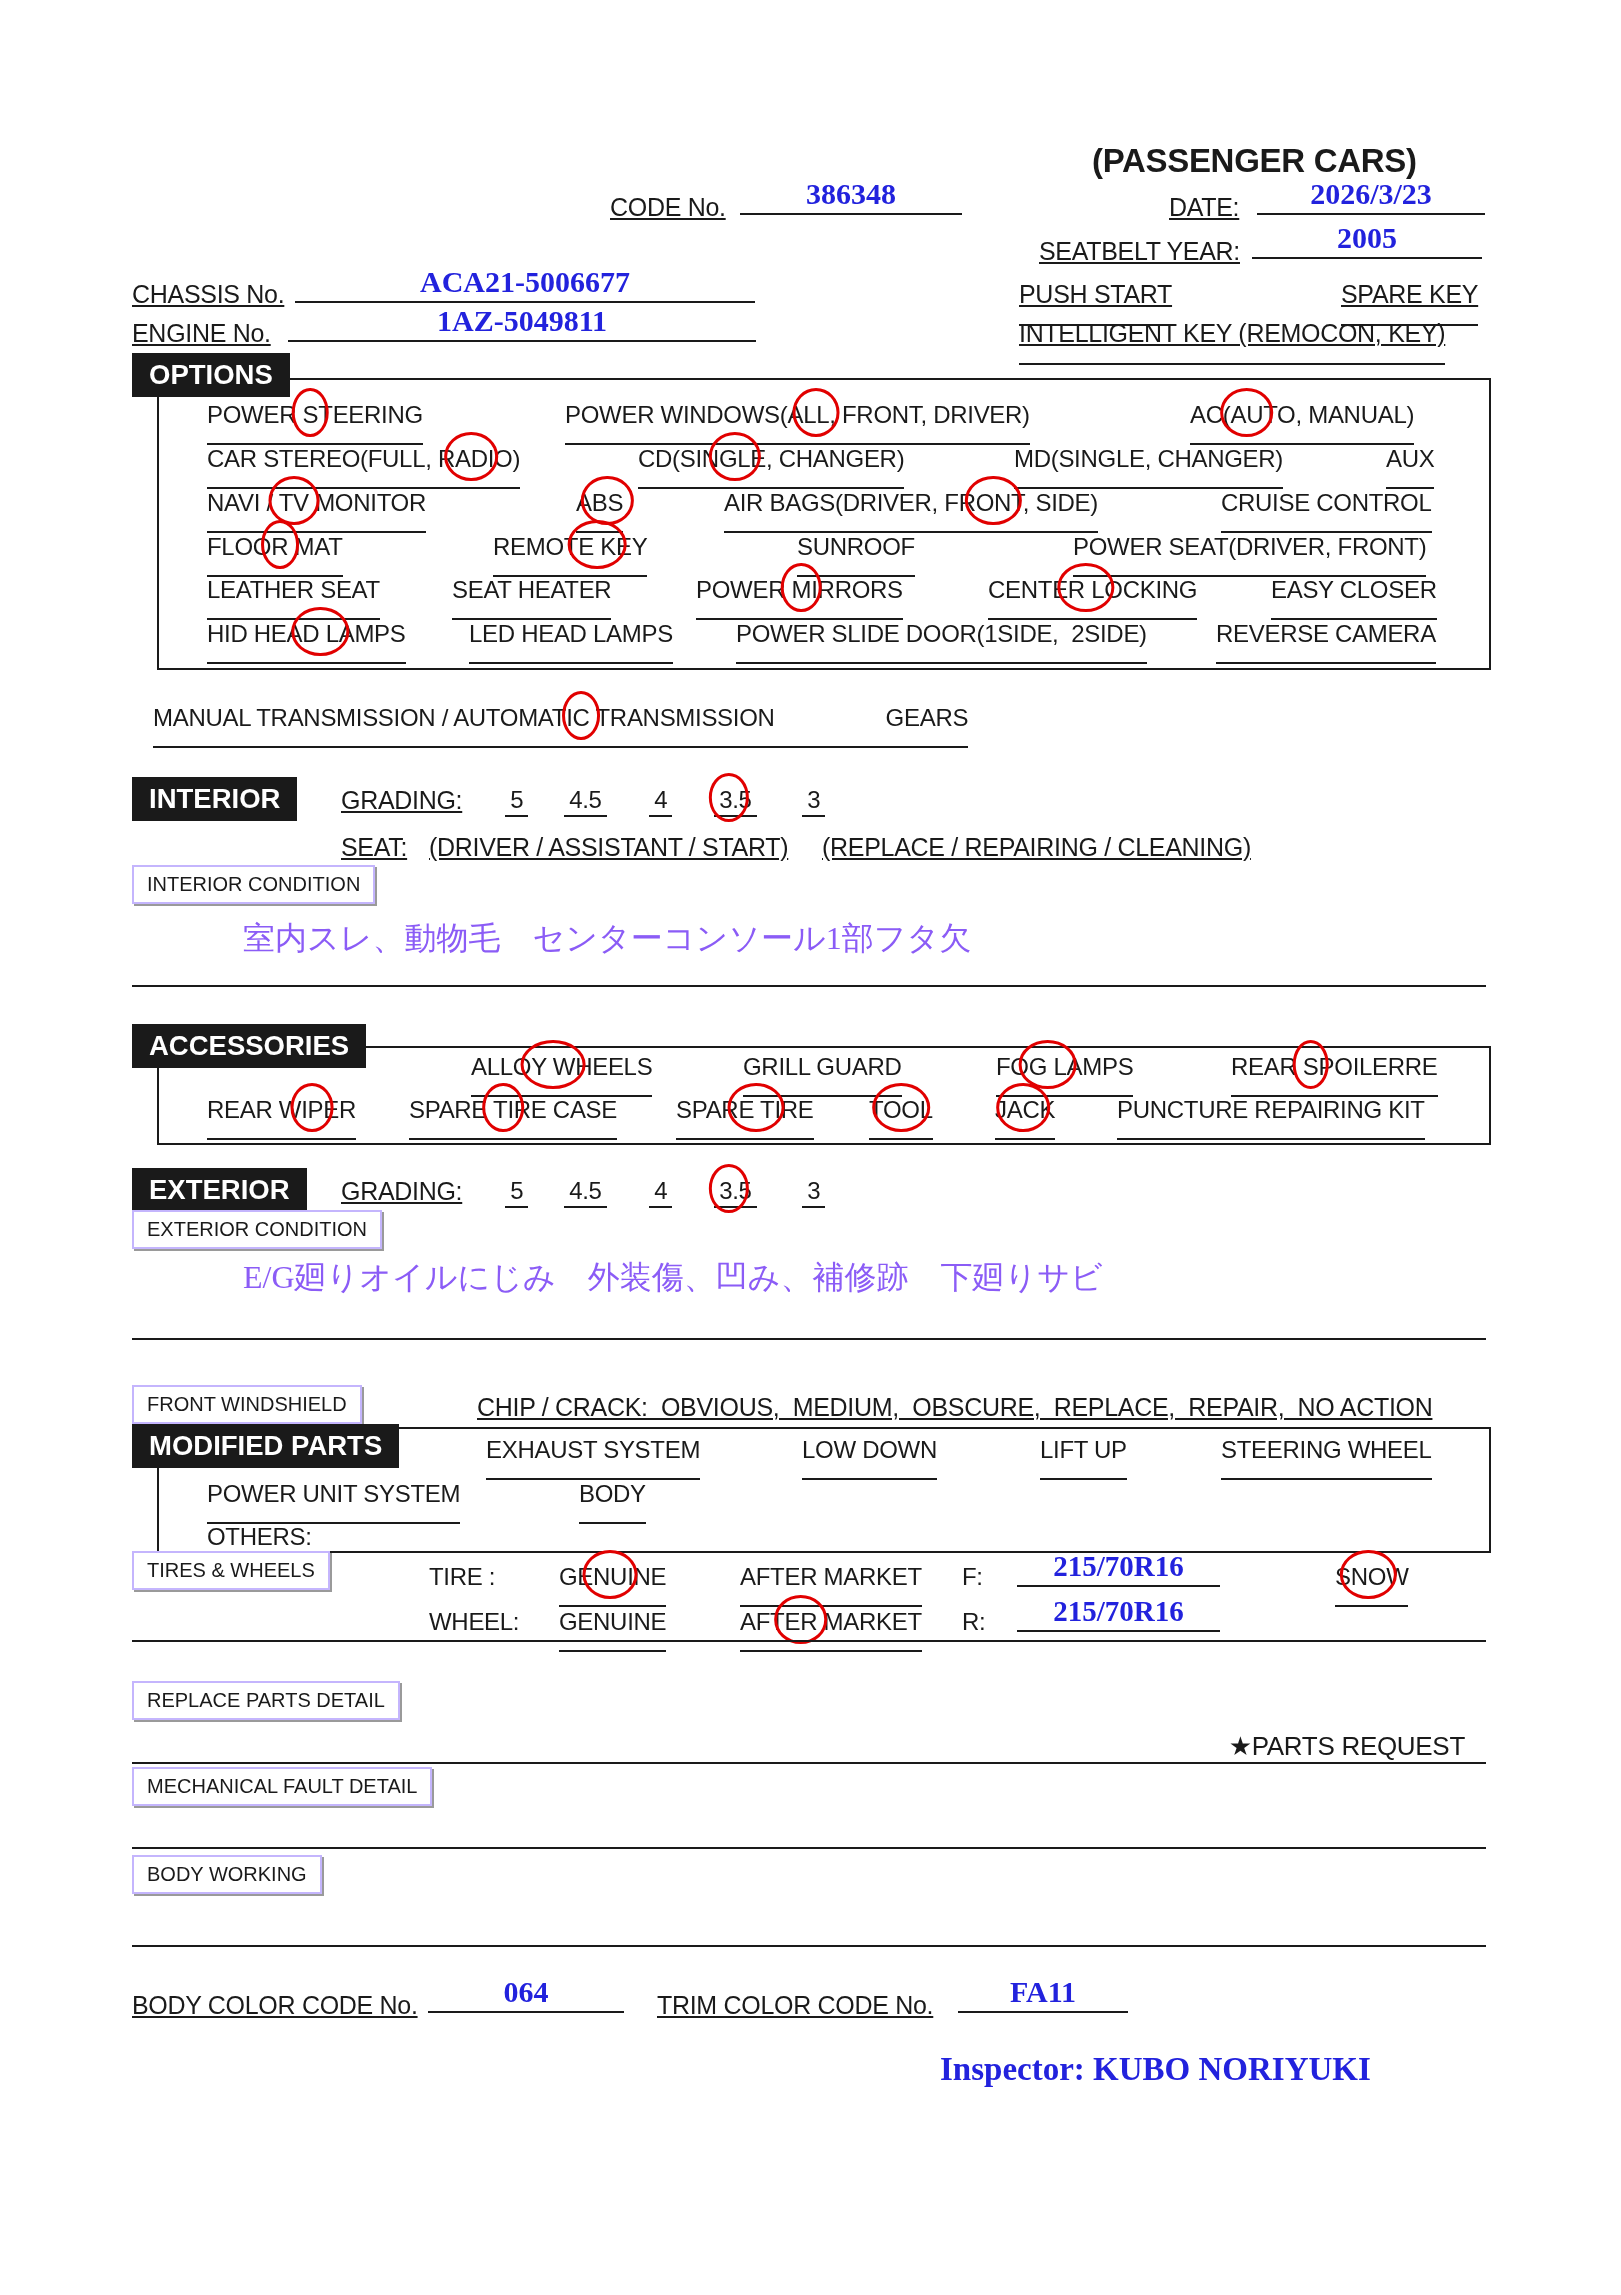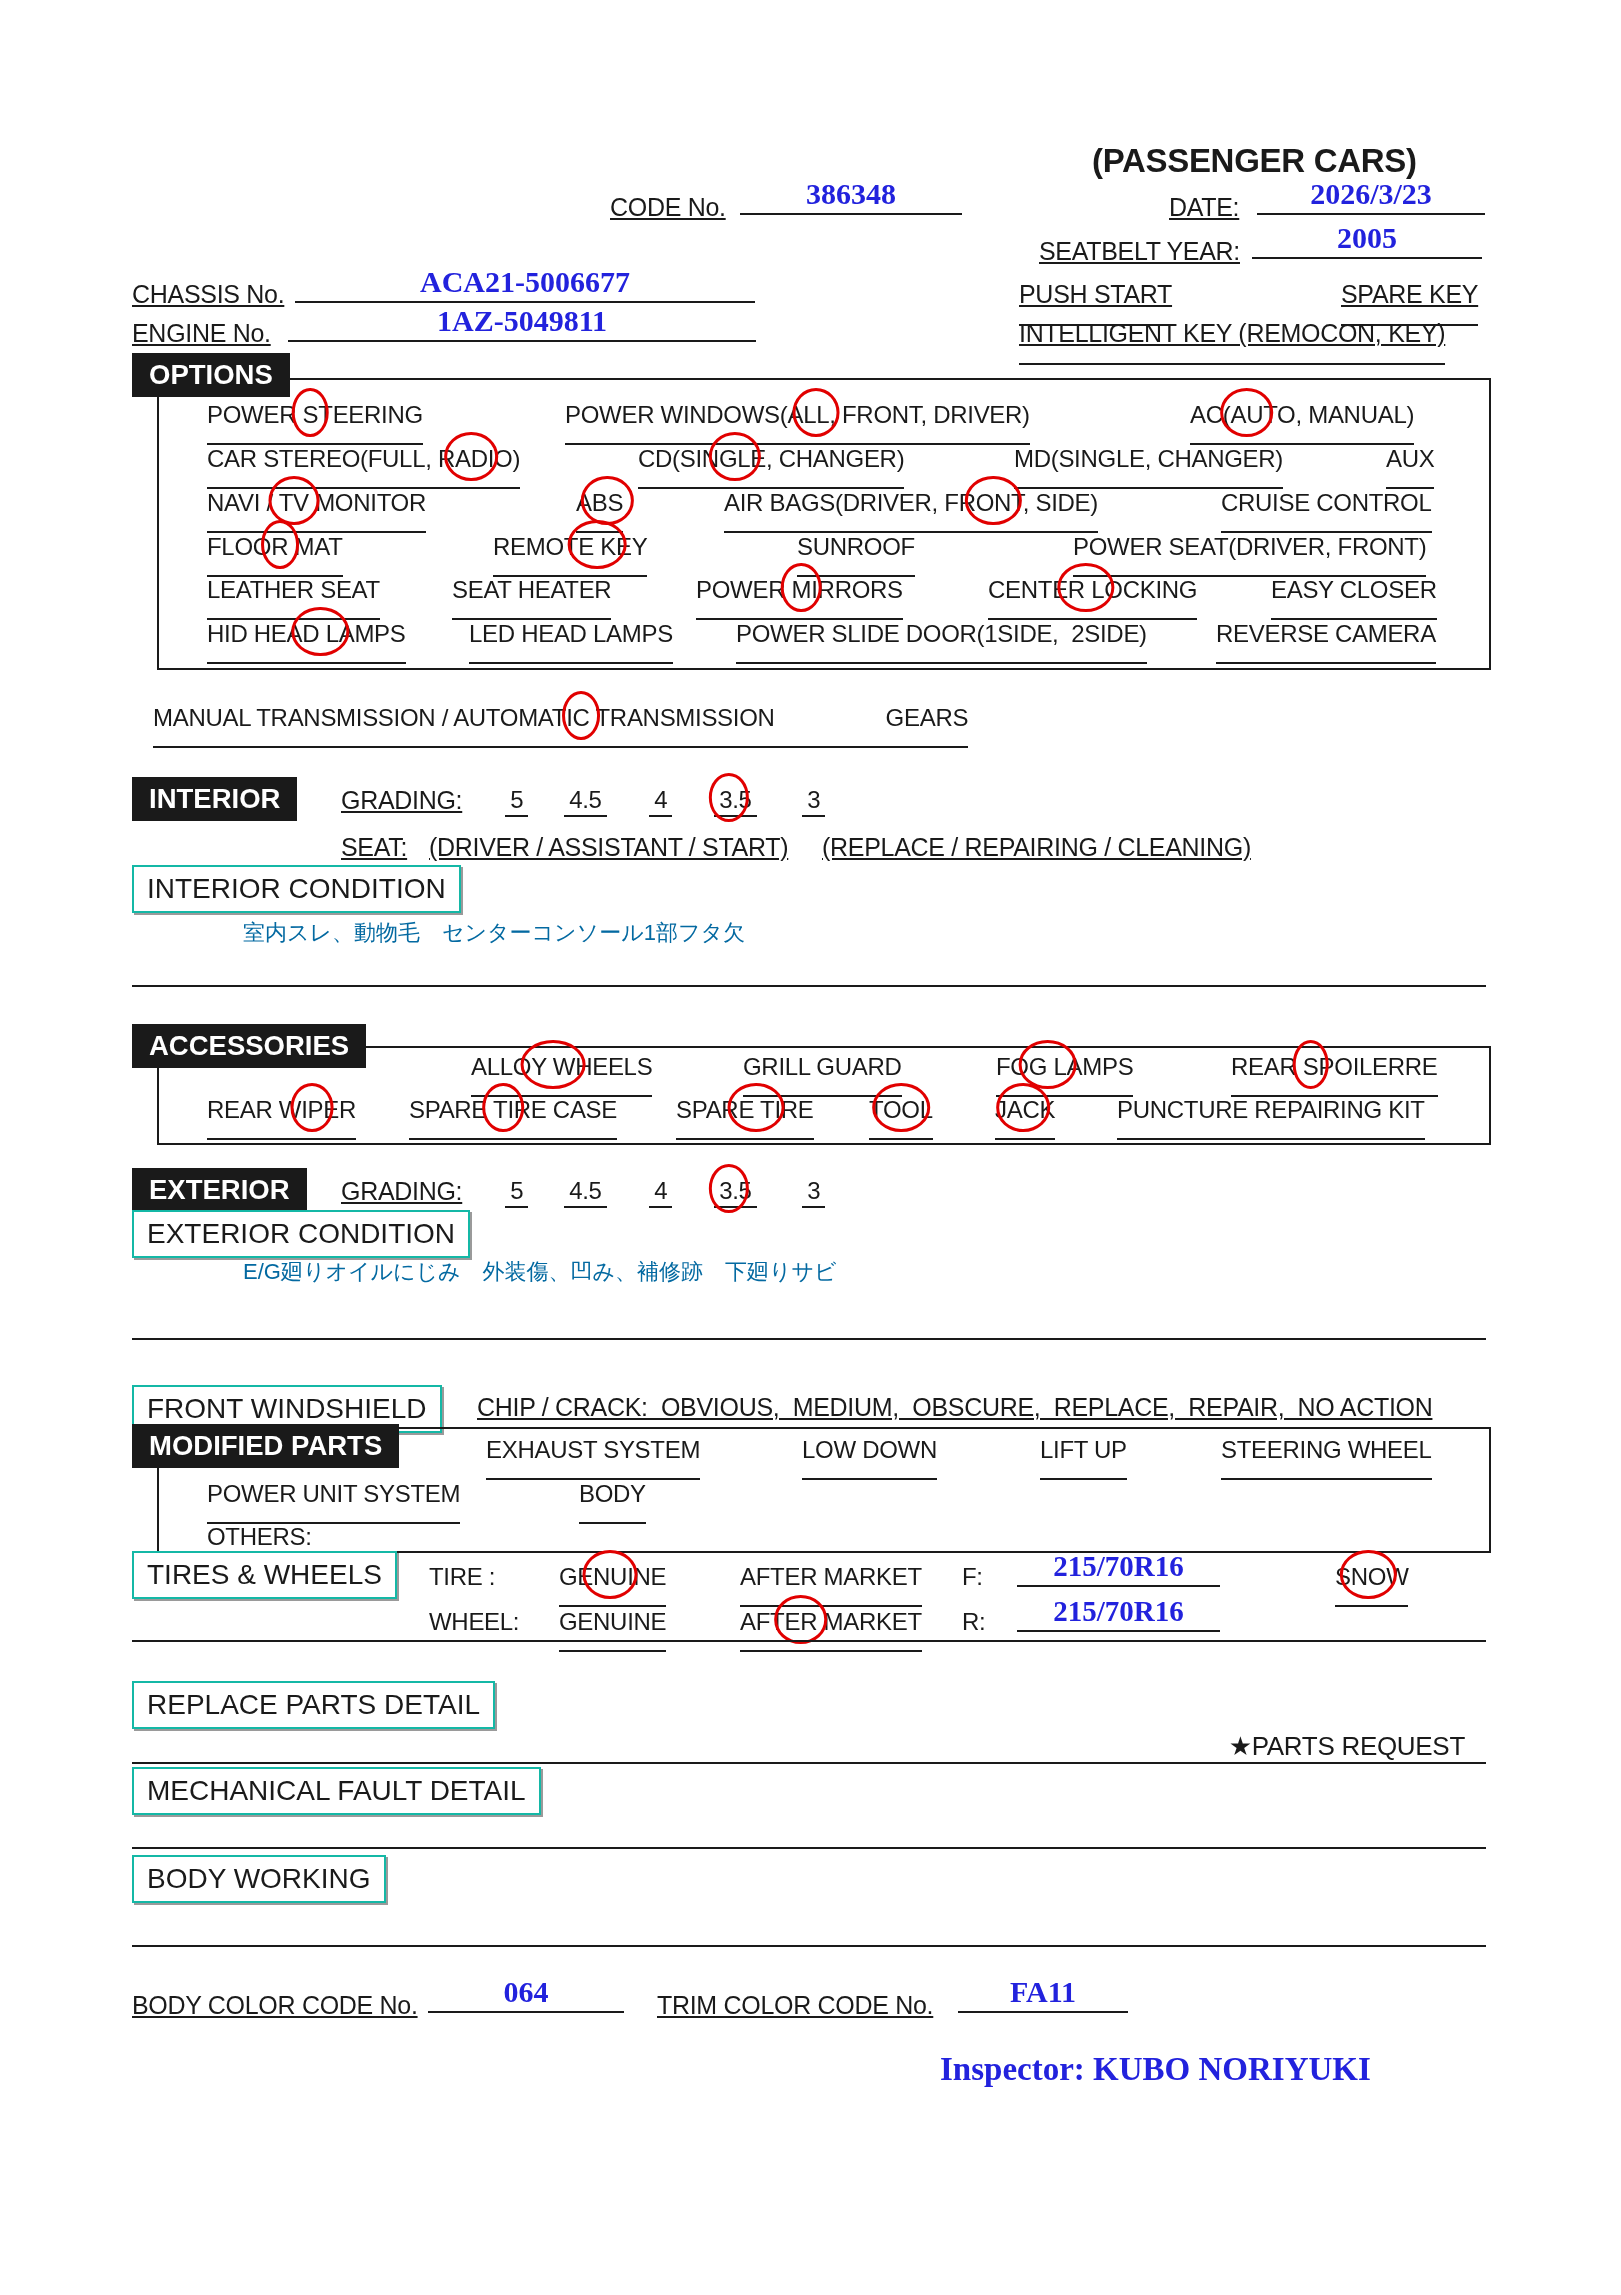--- a/index.html
+++ b/index.html
@@ -5,29 +5,29 @@
   html,body{margin:0;padding:0;background:#e8e8e8;}
   #page{position:relative;width:1622px;height:2295px;background:#ffffff;overflow:hidden;
         font-family:"Liberation Sans",sans-serif;color:#1a1a1a;}
   .pos{position:absolute;line-height:1.1;}
   .lbl{font-size:24px;letter-spacing:-0.3px;white-space:pre;}
   .sm{font-size:25px;text-decoration:underline;}
   .u{border-bottom:2px solid #1a1a1a;padding-bottom:15px;}
   .title{font-size:33px;font-weight:700;letter-spacing:-0.3px;white-space:pre;}
   .seclabel{position:absolute;background:#1a1a1a;color:#ffffff;font-weight:700;
             font-size:27.5px;padding:5.9px 17px;white-space:pre;letter-spacing:0;}
-  .wbox{position:absolute;border:2px solid #14b8a6;background:#fff;font-size:28px;
+  .wbox{position:absolute;border:2px solid #c4b5fd;background:#fff;font-size:20px;
         padding:5.9px 13px;white-space:pre;box-shadow:2px 2px 0 #9a9a9a;}
   .secbox{position:absolute;border:2px solid #1a1a1a;background:transparent;}
   .rule{position:absolute;left:132px;width:1354px;border-top:2.6px solid #1a1a1a;height:0;}
   .bval{font-family:"Liberation Serif","DejaVu Serif",serif;font-weight:700;color:#2222dd;}
   .v46{font-size:30px;}
   .v44{font-size:29px;}
   .vline{border-bottom:2px solid #1a1a1a;text-align:center;padding-bottom:3.3px;line-height:1.05;}
-  .jp{font-family:Liberation Sans, sans-serif;color:#0369a1;font-size:22px;white-space:pre;}
+  .jp{font-family:Liberation Serif, serif;color:#8b5cf6;font-size:32px;white-space:pre;}
   .circ{position:relative;}
   .circ::after{content:'';position:absolute;left:50%;top:-0.55em;transform:translateX(-50%);
                width:calc(100% + 0.62em);height:1.78em;border:3.3px solid #e10000;
                border-radius:50%;pointer-events:none;}
   .circ:empty::after{content:none;}
   .gap{display:inline-block;}
   .star{font-size:26px;letter-spacing:-0.3px;white-space:pre;}
 </style>
 </head>
 <body>

